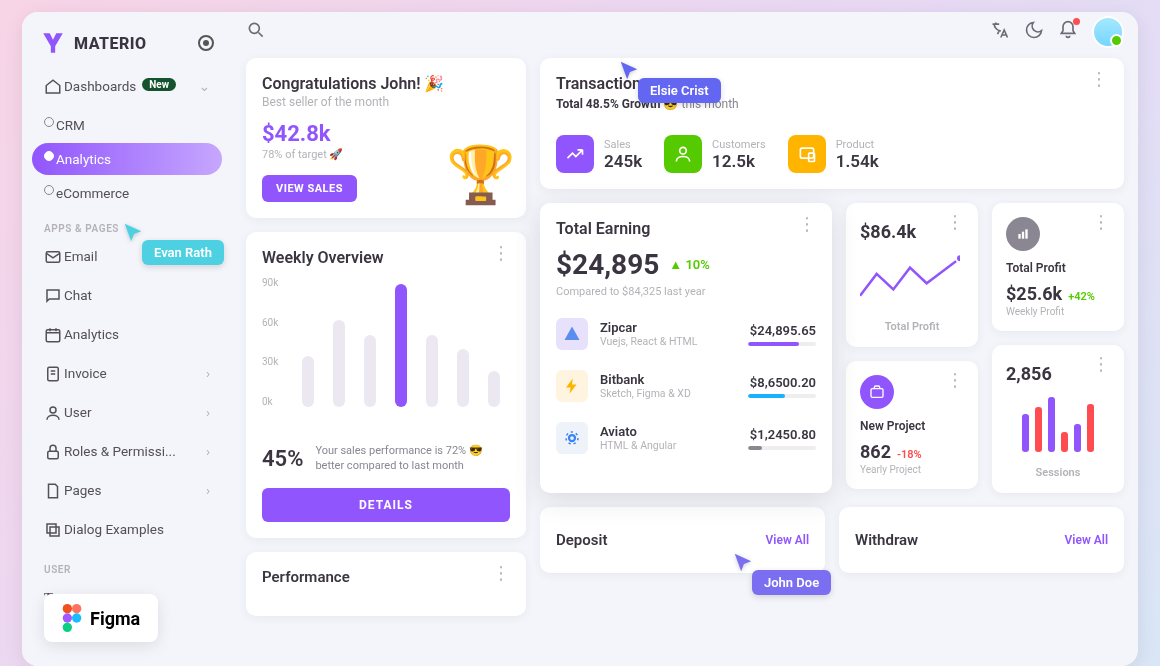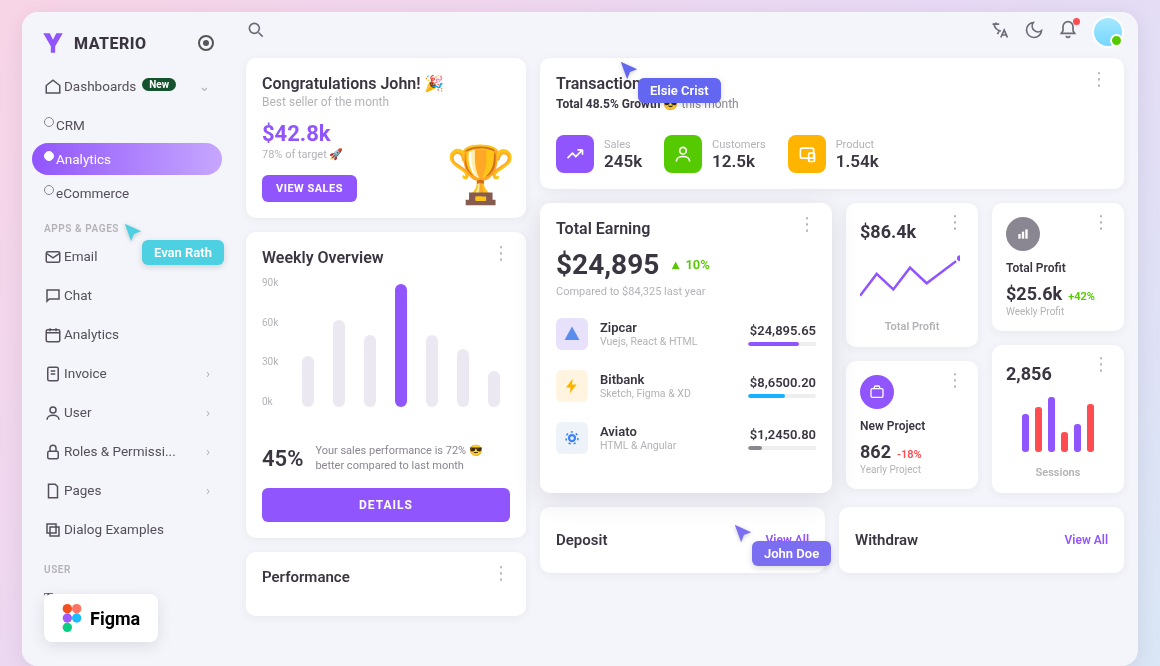--- a/index.html
+++ b/index.html
@@ -468,21 +468,21 @@
       <path fill="#6366f1" d="M3 2l18 8-8 3-3 8z"></path>
     </svg>
   <div class="tag-label" style="background:#6366f1">Elsie Crist</div>
 </div>
 <div class="cursor-tag" style="top:222px; left:122px;">
   <svg width="22" height="22" viewBox="0 0 24 24">
       <path fill="#4dd0e1" d="M3 2l18 8-8 3-3 8z"></path>
     </svg>
   <div class="tag-label" style="background:#4dd0e1">Evan Rath</div>
 </div>
-<div class="cursor-tag" style="top:523px; left:732px;">
+<div class="cursor-tag" style="top:552px; left:732px;">
   <svg width="22" height="22" viewBox="0 0 24 24">
       <path fill="#7c6ef0" d="M3 2l18 8-8 3-3 8z"></path>
     </svg>
   <div class="tag-label" style="background:#7c6ef0">John Doe</div>
 </div>
 
 <div class="figma-badge">
   <svg width="20" height="28" viewBox="0 0 12 18">
     <circle cx="3" cy="3" r="3" fill="#f24e1e"></circle>
       <circle cx="9" cy="3" r="3" fill="#ff7262"></circle>

